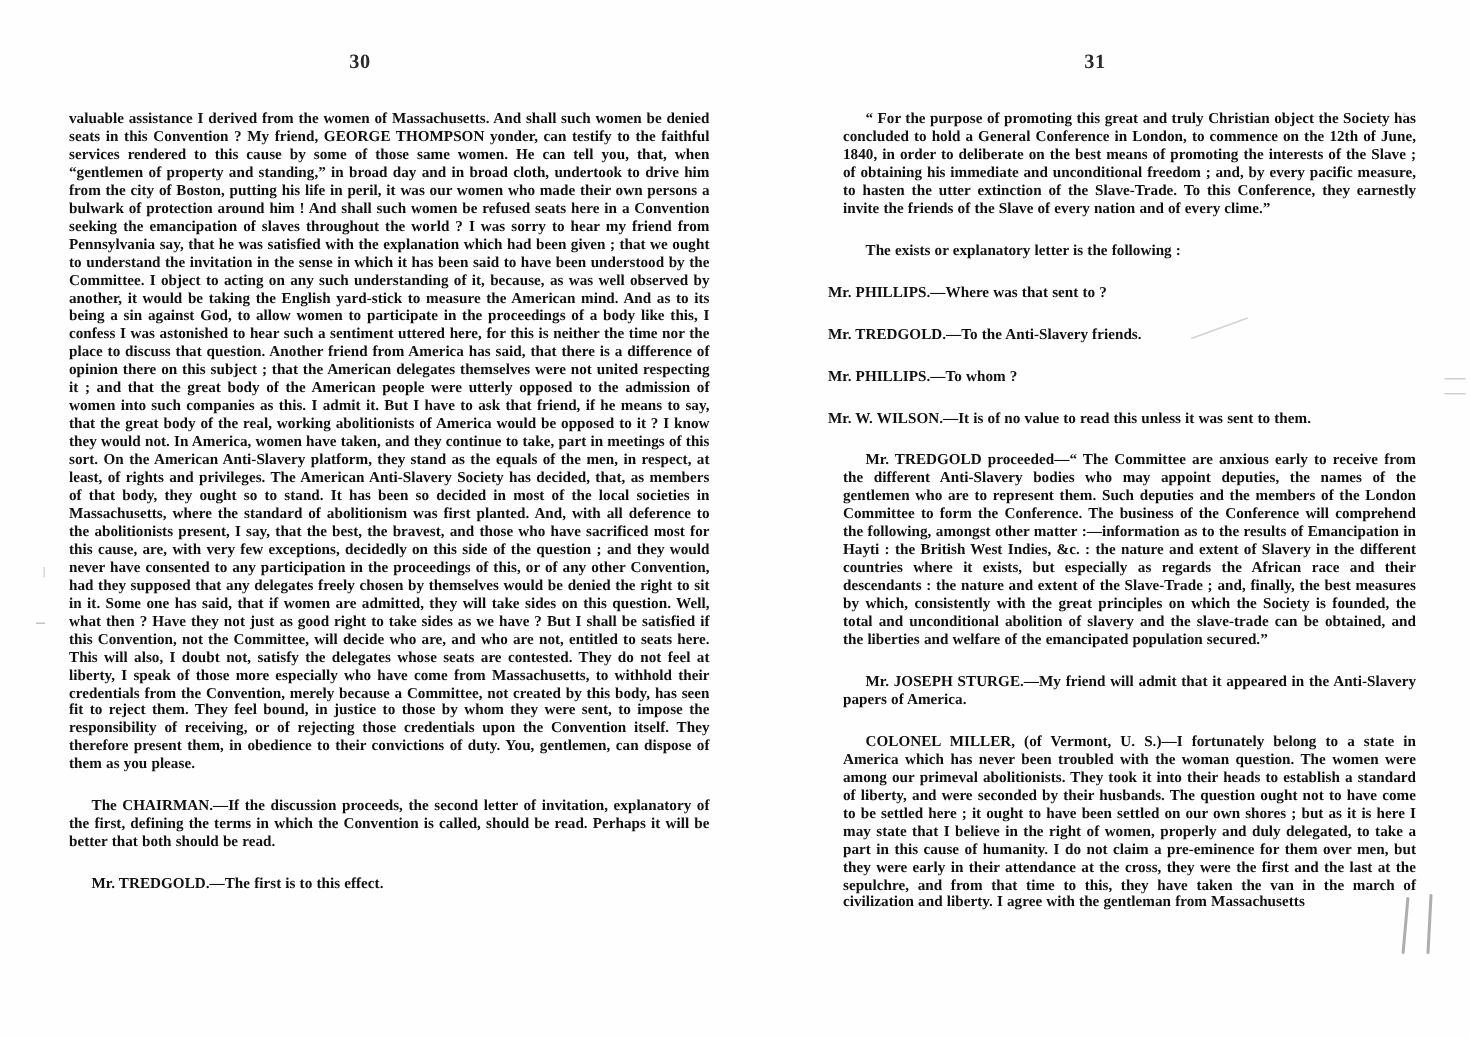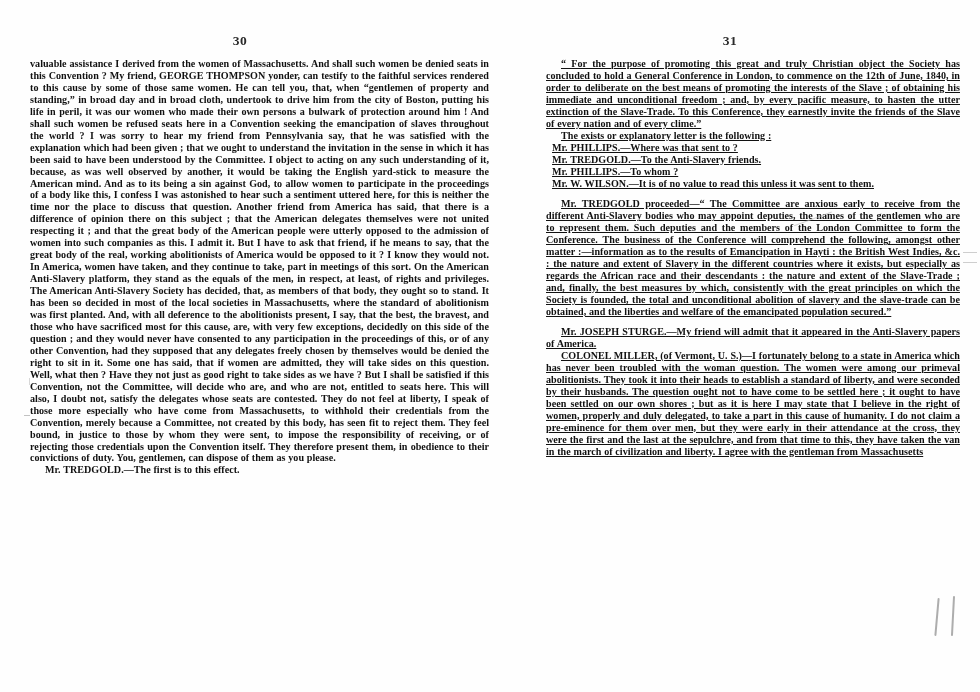--- a/index.html
+++ b/index.html
@@ -48,24 +48,23 @@
     word-spacing: 0.2px;
     -webkit-font-smoothing: none;
   }
   #column-left {
     left: 30px;
     width: 459px;
   }
   #column-right {
     left: 546px;
     width: 414px;
-    text-decoration: underline;
   }
   .para {
-    margin: 0;
+    margin: 16px;
     text-indent: 0;
   }
   .para.indent {
     text-indent: 15px;
   }
   .speaker-list .para {
     text-indent: 0;
     margin-left: 6px;
   }
   
@@ -130,20 +129,21 @@
 <body>
 
 <div id="scan-page">
 
   <div class="folio" id="folio-left">30</div>
 
   <div class="folio" id="folio-right">31</div>
 
   <div class="column" id="column-left">
     <p class="para">valuable assistance I derived from the women of Massachusetts. And shall such women be denied seats in this Convention ? My friend, GEORGE THOMPSON yonder, can testify to the faithful services rendered to this cause by some of those same women. He can tell you, that, when “gentlemen of property and standing,” in broad day and in broad cloth, undertook to drive him from the city of Boston, putting his life in peril, it was our women who made their own persons a bulwark of protection around him ! And shall such women be refused seats here in a Convention seeking the emancipation of slaves throughout the world ? I was sorry to hear my friend from Pennsylvania say, that he was satisfied with the explanation which had been given ; that we ought to understand the invitation in the sense in which it has been said to have been understood by the Committee. I object to acting on any such understanding of it, because, as was well observed by another, it would be taking the English yard-stick to measure the American mind. And as to its being a sin against God, to allow women to participate in the proceedings of a body like this, I confess I was astonished to hear such a sentiment uttered here, for this is neither the time nor the place to discuss that question. Another friend from America has said, that there is a difference of opinion there on this subject ; that the American delegates themselves were not united respecting it ; and that the great body of the American people were utterly opposed to the admission of women into such companies as this. I admit it. But I have to ask that friend, if he means to say, that the great body of the real, working abolitionists of America would be opposed to it ? I know they would not. In America, women have taken, and they continue to take, part in meetings of this sort. On the American Anti-Slavery platform, they stand as the equals of the men, in respect, at least, of rights and privileges. The American Anti-Slavery Society has decided, that, as members of that body, they ought so to stand. It has been so decided in most of the local societies in Massachusetts, where the standard of abolitionism was first planted. And, with all deference to the abolitionists present, I say, that the best, the bravest, and those who have sacrificed most for this cause, are, with very few exceptions, decidedly on this side of the question ; and they would never have consented to any participation in the proceedings of this, or of any other Convention, had they supposed that any delegates freely chosen by themselves would be denied the right to sit in it. Some one has said, that if women are admitted, they will take sides on this question. Well, what then ? Have they not just as good right to take sides as we have ? But I shall be satisfied if this Convention, not the Committee, will decide who are, and who are not, entitled to seats here. This will also, I doubt not, satisfy the delegates whose seats are contested. They do not feel at liberty, I speak of those more especially who have come from Massachusetts, to withhold their credentials from the Convention, merely because a Committee, not created by this body, has seen fit to reject them. They feel bound, in justice to those by whom they were sent, to impose the responsibility of receiving, or of rejecting those credentials upon the Convention itself. They therefore present them, in obedience to their convictions of duty. You, gentlemen, can dispose of them as you please.</p>
+    <p class="para indent">The CHAIRMAN.—If the discussion proceeds, the second letter of invitation, explanatory of the first, defining the terms in which the Convention is called, should be read. Perhaps it will be better that both should be read.</p>
     <p class="para indent">Mr. TREDGOLD.—The first is to this effect.</p>
   </div>
 
   <div class="column" id="column-right">
     <p class="para indent">“ For the purpose of promoting this great and truly Christian object the Society has concluded to hold a General Conference in London, to commence on the 12th of June, 1840, in order to deliberate on the best means of promoting the interests of the Slave ; of obtaining his immediate and unconditional freedom ; and, by every pacific measure, to hasten the utter extinction of the Slave-Trade. To this Conference, they earnestly invite the friends of the Slave of every nation and of every clime.”</p>
     <p class="para indent">The exists or explanatory letter is the following :</p>
     <div class="speaker-list">
       <p class="para">Mr. PHILLIPS.—Where was that sent to ?</p>
       <p class="para">Mr. TREDGOLD.—To the Anti-Slavery friends.</p>
       <p class="para">Mr. PHILLIPS.—To whom ?</p>

